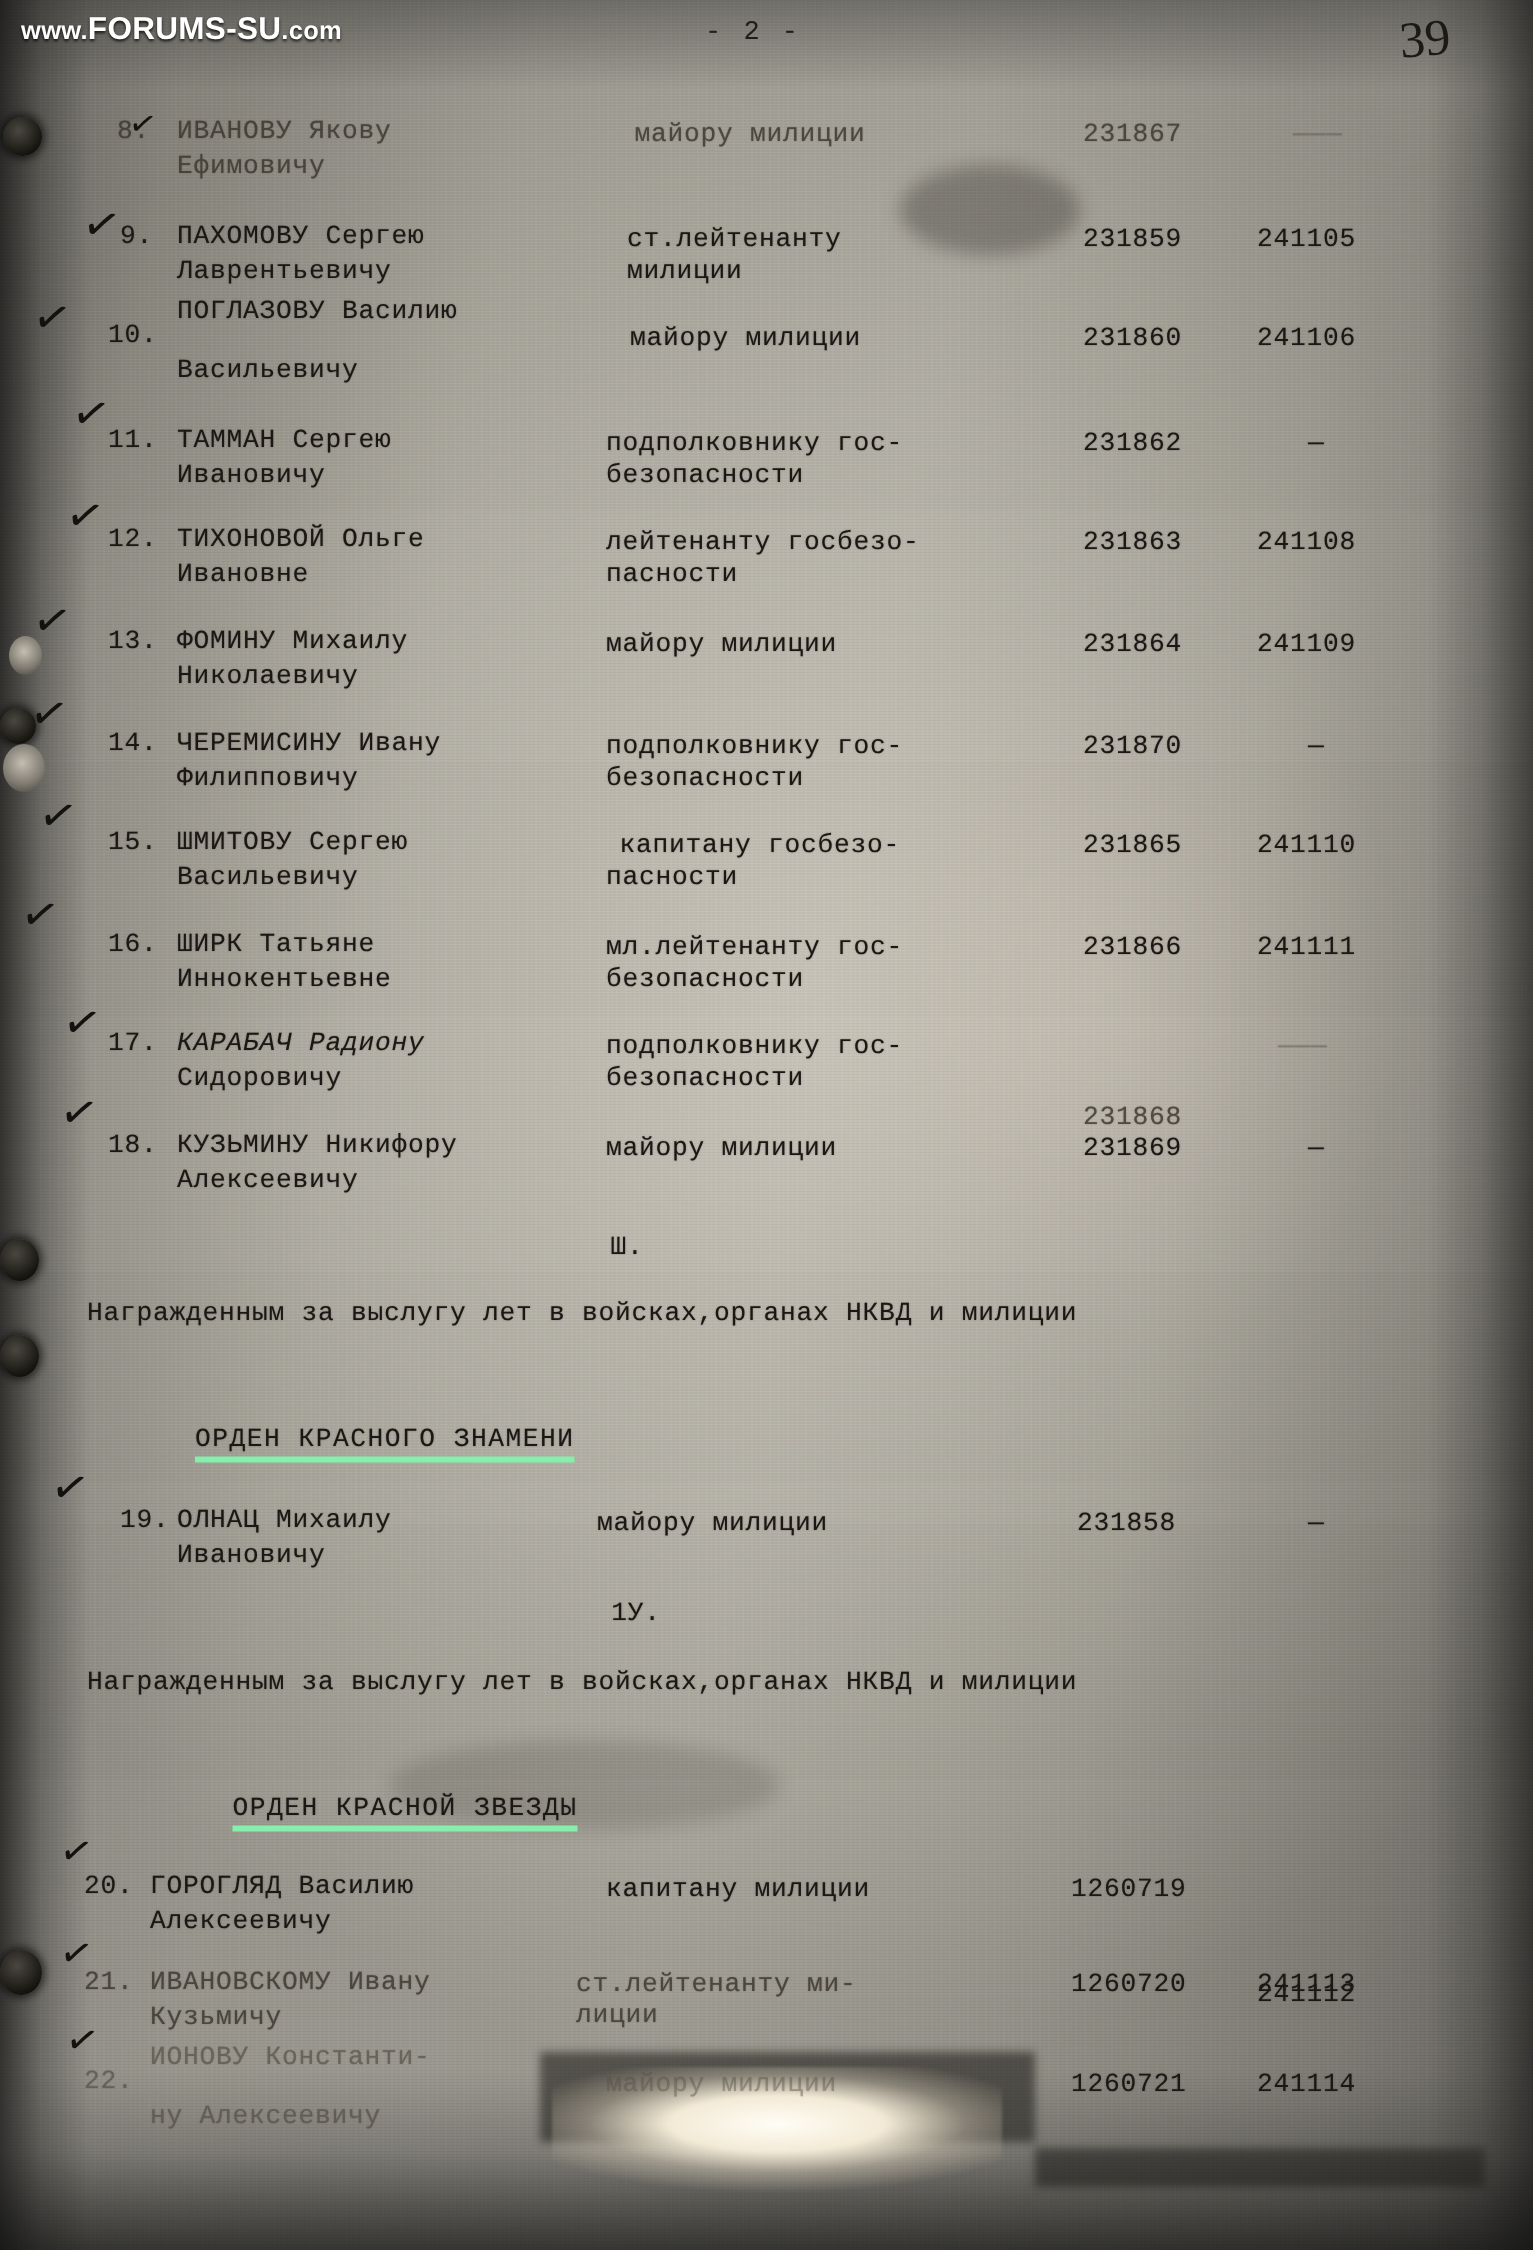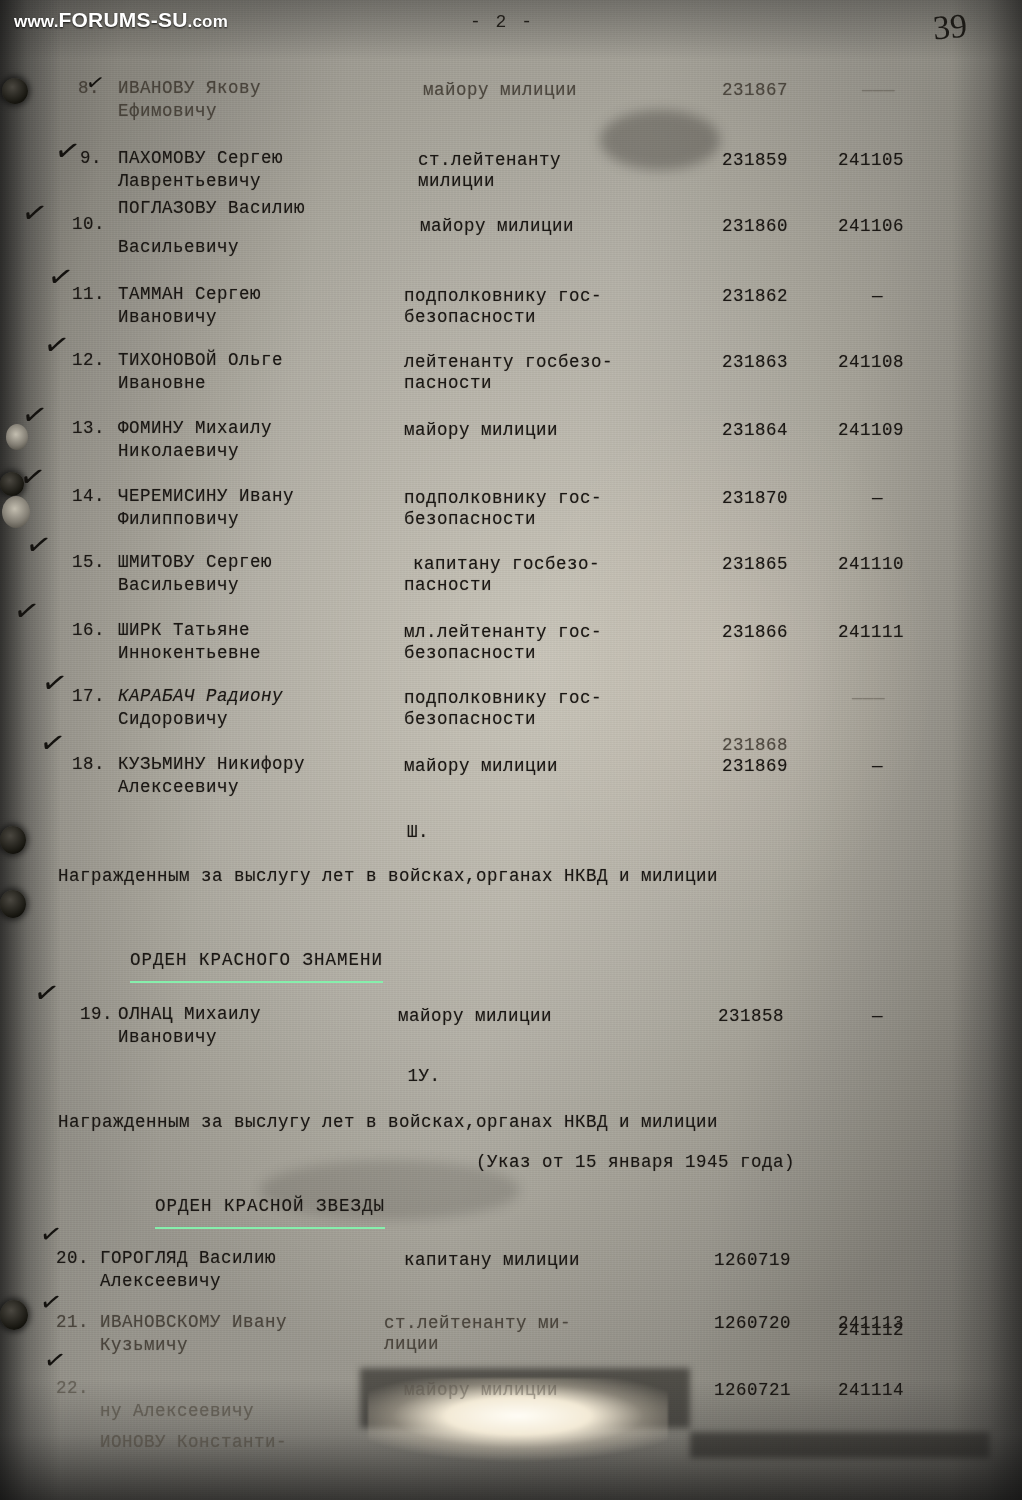--- a/index.html
+++ b/index.html
@@ -92,21 +92,21 @@
     font-family: "Liberation Mono", monospace;
     font-size: 17.5px;
     letter-spacing: .5px;
     white-space: nowrap;
     text-shadow: 0 0 1px rgba(60,55,45,.55);
   }
   .t.dim { color: #3a342c; opacity: .82; }
   .t.dimmer { color: #4a443a; opacity: .6; }
   .t.fade { color: #554f46; opacity: .45; }
   .t.center { transform: translateX(-50%); }
-  .u { border-bottom: 2px solid #86efac; padding-bottom: 11px; }
+  .u { border-bottom: 4px solid #86efac; padding-bottom: 1px; }
 
   .pagenum {
     position: absolute;
     left: 470px; top: 12px;
     font-size: 18px;
     color: #201d18;
     letter-spacing: 2px;
   }
   .folio {
     position: absolute;
@@ -290,21 +290,20 @@
   <div class="chk" style="left:34px;top:978px;">✓</div>
   <div class="t" style="left:80px;top:1004px;">19.</div>
   <div class="t" style="left:118px;top:1004px;">ОЛНАЦ Михаилу</div>
   <div class="t" style="left:118px;top:1027px;">Ивановичу</div>
   <div class="t" style="left:398px;top:1006px;">майору милиции</div>
   <div class="t" style="left:718px;top:1006px;">231858</div>
   <div class="t" style="left:872px;top:1006px;">—</div>
 
   <div class="t center" style="left:424px;top:1066px;">1У.</div>
   <div class="t" style="left:58px;top:1112px;">Награжденным за выслугу лет в войсках,органах НКВД и милиции</div>
-  <div class="t" style="left:476px;top:1152px;">(Указ от 15 января 1945 года)</div>
   <div class="t u" style="left:155px;top:1196px;letter-spacing:1px;">ОРДЕН КРАСНОЙ ЗВЕЗДЫ</div>
 
   <div class="chk" style="left:40px;top:1222px;font-size:26px;">✓</div>
   <div class="t" style="left:56px;top:1248px;">20.</div>
   <div class="t" style="left:100px;top:1248px;">ГОРОГЛЯД Василию</div>
   <div class="t" style="left:100px;top:1271px;">Алексеевичу</div>
   <div class="t" style="left:404px;top:1250px;">капитану милиции</div>
   <div class="t" style="left:714px;top:1250px;">1260719</div>
   <div class="t" style="left:838px;top:1320px;">241112</div>
 
@@ -312,19 +311,19 @@
   <div class="t dim" style="left:56px;top:1312px;">21.</div>
   <div class="t dim" style="left:100px;top:1312px;">ИВАНОВСКОМУ Ивану</div>
   <div class="t dim" style="left:100px;top:1335px;">Кузьмичу</div>
   <div class="t dim" style="left:384px;top:1313px;">ст.лейтенанту ми-</div>
   <div class="t dim" style="left:384px;top:1334px;">лиции</div>
   <div class="t" style="left:714px;top:1313px;">1260720</div>
   <div class="t" style="left:838px;top:1313px;">241113</div>
 
   <div class="chk" style="left:44px;top:1348px;font-size:26px;">✓</div>
   <div class="t dimmer" style="left:56px;top:1378px;">22.</div>
-  <div class="t dimmer" style="left:100px;top:1432px;text-align:right;">ИОНОВУ Константи-</div>
+  <div class="t dimmer" style="left:100px;top:1362px;text-align:right;">ИОНОВУ Константи-</div>
   <div class="t dimmer" style="left:100px;top:1401px;">ну Алексеевичу</div>
   <div class="t fade" style="left:404px;top:1380px;">майору милиции</div>
   <div class="t" style="left:714px;top:1380px;">1260721</div>
   <div class="t" style="left:838px;top:1380px;">241114</div>
 
 </div>
 
 </body></html>

